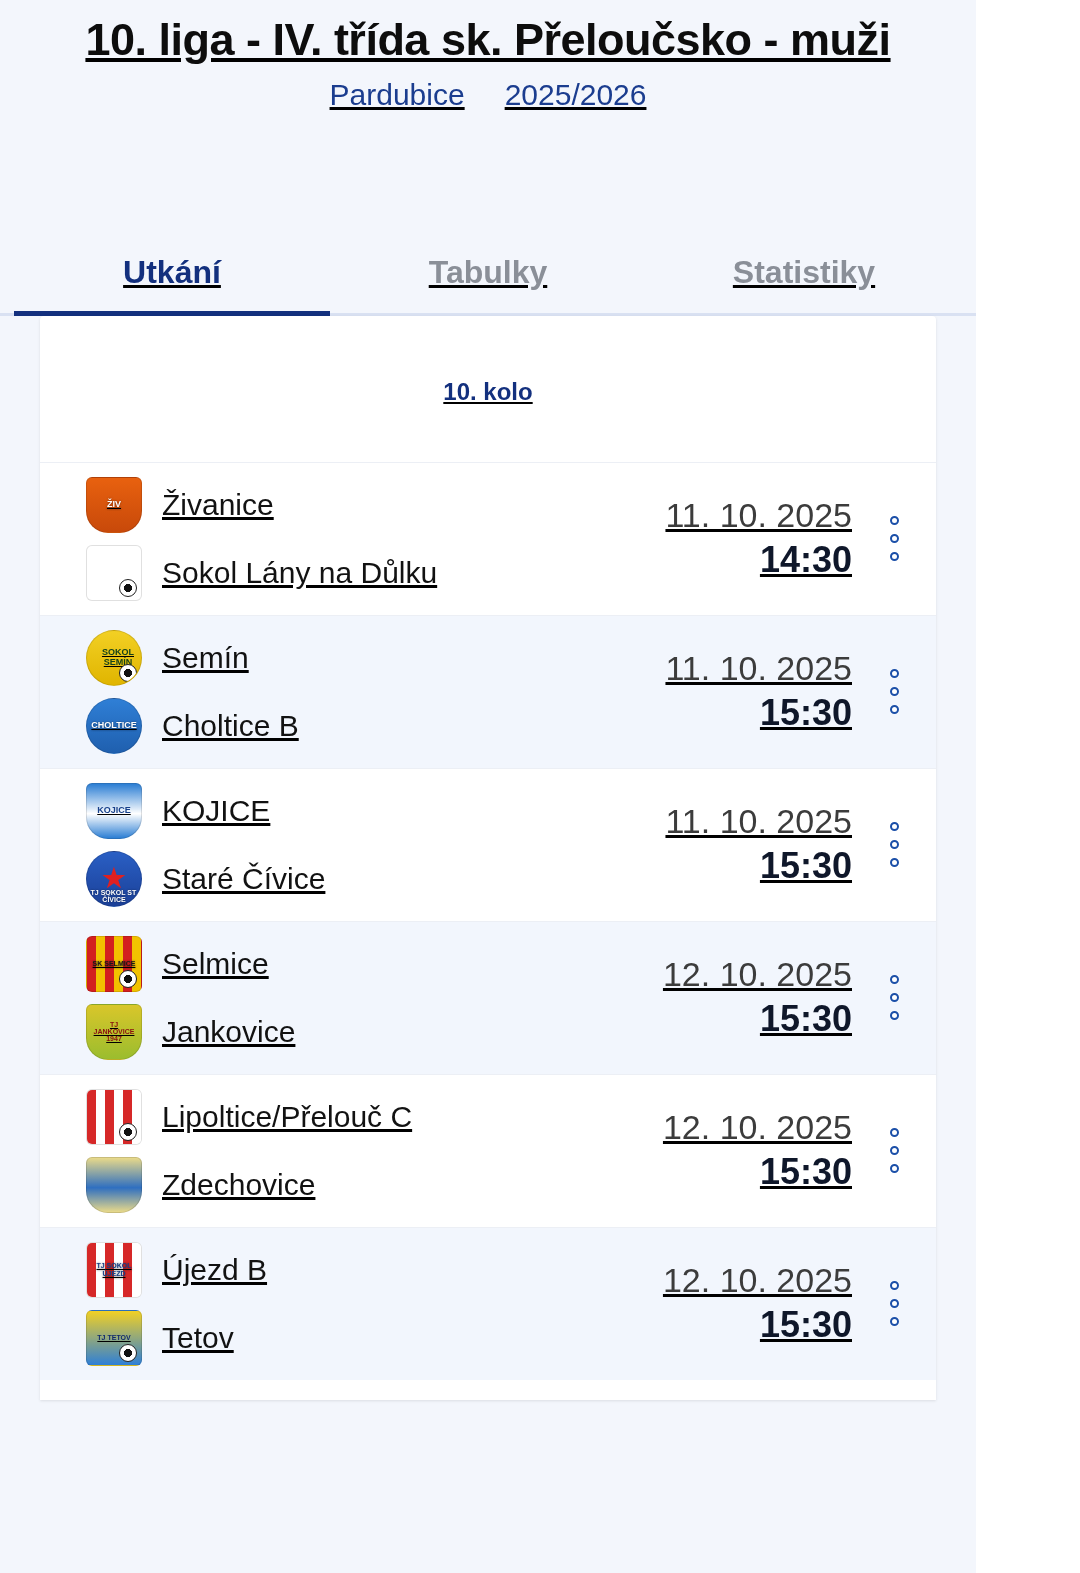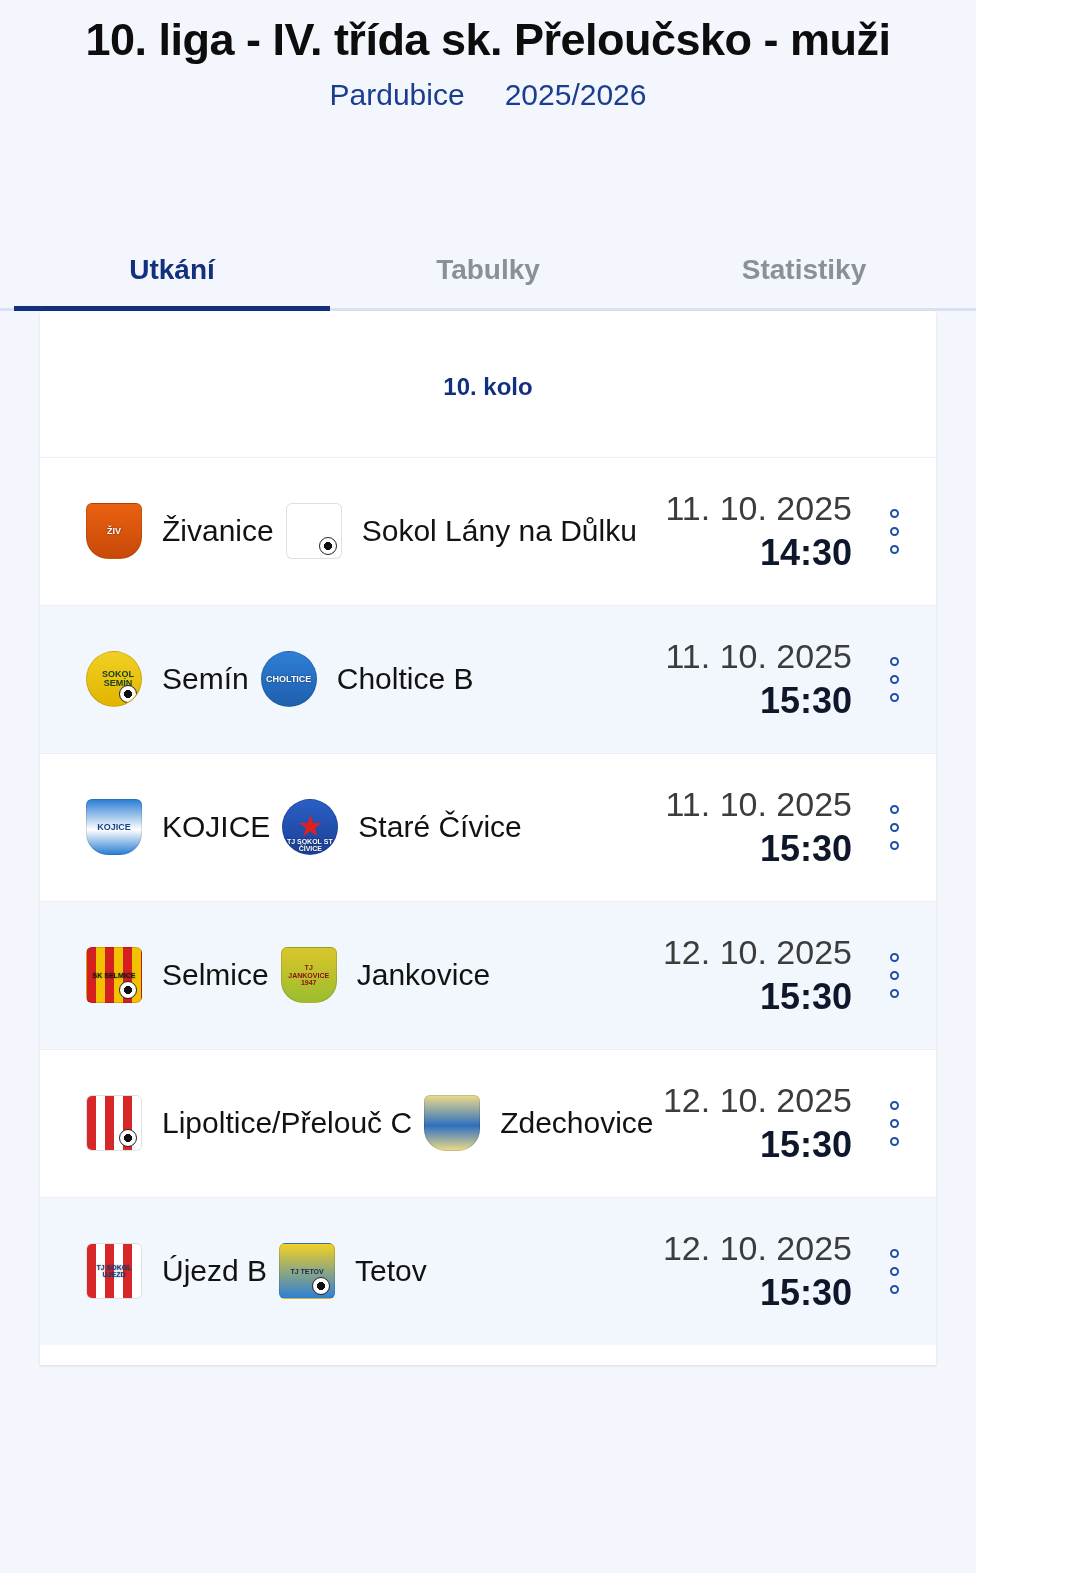--- a/index.html
+++ b/index.html
@@ -9,20 +9,21 @@
     width: 1080px;
     background: #ffffff;
     font-family: "Liberation Sans", sans-serif;
   }
   .page {
     width: 976px;
     min-height: 1573px;
     background: #f3f6fc;
     position: relative;
     overflow: hidden;
+    text-decoration: underline;
   }
 
   
   .header {
     padding: 14px 40px 0 40px;
     background: #f3f6fc;
   }
   .league-title {
     font-size: 45px;
     font-weight: bold;
@@ -49,21 +50,21 @@
   
   .tabs {
     margin-top: 128px;
     display: flex;
     border-bottom: 3px solid #d9e1f2;
     padding: 0 14px;
   }
   .tab {
     flex: 1;
     text-align: center;
-    font-size: 28px;
+    font-size: 32px;
     font-weight: bold;
     padding: 14px 0 22px 0;
     color: #8a8f98;
     position: relative;
     cursor: pointer;
   }
   .tab.active {
     color: #13307e;
   }
   .tab.active::after {
@@ -98,22 +99,22 @@
     padding: 14px 22px 14px 46px;
     border-top: 1px solid #eceff5;
     min-height: 148px;
   }
   .match.alt {
     background: #f2f6fd;
   }
   .teams {
     flex: 1;
     display: flex;
-    flex-direction: row;
-    justify-content: flex-start;
+    flex-direction: column;
+    justify-content: center;
     gap: 12px;
   }
   .team {
     display: flex;
     align-items: center;
     gap: 20px;
   }
   .team-name {
     font-size: 30px;
     color: #121212;

